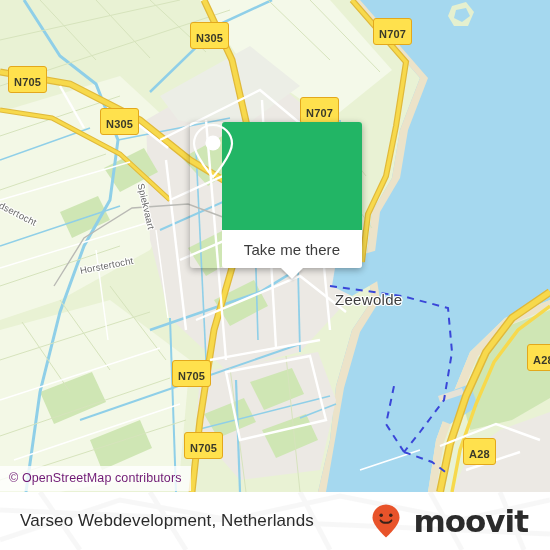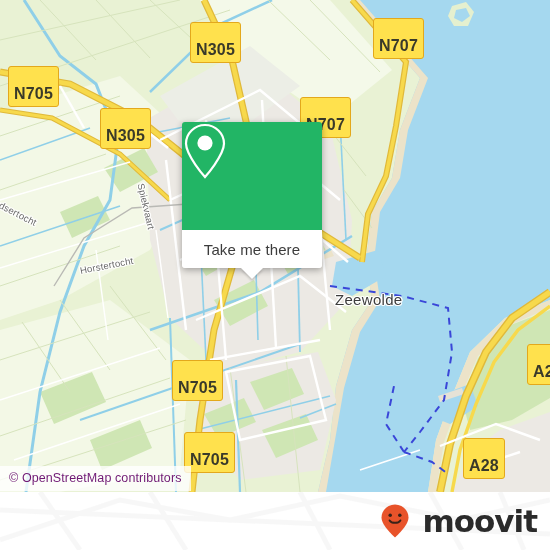--- a/index.html
+++ b/index.html
@@ -11,24 +11,24 @@
   #map{position:absolute;left:0;top:0;width:550px;height:492px;overflow:hidden;background:#a5d8ef;}
   #map svg{position:absolute;left:0;top:0;}
 
   
   .shield{
     position:absolute;
     background:#ffe14d;
     border:1.5px solid #e3a81c;
     border-radius:3px;
     color:#3a3a2a;
-    font-size:16px;
+    font-size:11px;
     font-weight:bold;
     line-height:1;
-    padding:19px 5px 4px 5px;
+    padding:10px 5px 4px 5px;
     letter-spacing:.2px;
     white-space:nowrap;
     font-family:"Liberation Sans",sans-serif;
   }
 
   
   .maplabel{
     position:absolute;
     color:#4a4a4a;
     white-space:nowrap;
@@ -38,25 +38,26 @@
       0 -1.2px rgba(255,255,255,.9), 0 1.2px rgba(255,255,255,.9),
       -1px -1px rgba(255,255,255,.8), 1px 1px rgba(255,255,255,.8),
       -1px 1px rgba(255,255,255,.8), 1px -1px rgba(255,255,255,.8);
   }
   .place-zeewolde{font-size:15px;color:#3d3d3d;letter-spacing:.3px;}
   .street{font-size:9.5px;color:#6b6b6b;letter-spacing:.2px;}
 
   
   #popup{
     position:absolute;
-    left:182px;top:122px;
+    left:190px;top:122px;
     width:140px;
     box-shadow:0 2px 7px rgba(0,0,0,.33);
     border-radius:3px;
     overflow:visible;
+    padding-left:32px;
   }
   #popup-head{
     background:#22b565;
     height:108px;
     border-radius:3px 3px 0 0;
     display:flex;align-items:center;justify-content:center;
   }
   #popup-foot{
     background:#ffffff;
     height:38px;
@@ -91,21 +92,21 @@
   #bottombar{
     position:absolute;left:0;top:492px;width:550px;height:58px;
     background:#ffffff;overflow:hidden;
   }
   #bottombar-ghost{position:absolute;left:0;top:-492px;opacity:.07;}
   #bottom-title{
     position:absolute;left:20px;top:50%;transform:translateY(-50%);
     font-size:17px;color:#2b2b2b;letter-spacing:.1px;white-space:nowrap;
   }
   #moovit-logo{
-    position:absolute;right:13px;top:50%;transform:translateY(-50%);
+    position:absolute;right:22px;top:50%;transform:translateY(-50%);
     display:flex;align-items:center;gap:12px;
   }
   #moovit-word{
     font-size:31px;color:#2b2b2b;font-weight:bold;letter-spacing:-1px;
     font-family:"DejaVu Sans",sans-serif;
   }
 </style>
 </head>
 <body>
 
@@ -306,20 +307,21 @@
         <path d="M0,540 L120,500 L230,520 L340,496 L460,520 L550,500"></path>
         <path d="M40,492 L80,550"></path>
         <path d="M150,492 L186,550"></path>
         <path d="M300,492 L330,550"></path>
         <path d="M430,492 L462,550"></path>
         <path d="M500,492 L524,550"></path>
         <path d="M0,510 L550,534"></path>
       </g>
     </svg>
 
+    <div id="bottom-title">Varseo Webdevelopment, Netherlands</div>
 
     <div id="moovit-logo">
       <svg width="30" height="36" viewBox="0 0 30 36">
         <path d="M15,1.5 C7.5,1.5 1.5,7.4 1.5,14.6 C1.5,23 15,34.5 15,34.5
                  C15,34.5 28.5,23 28.5,14.6 C28.5,7.4 22.5,1.5 15,1.5 Z" fill="#e8532a"></path>
         <circle cx="10.2" cy="12.2" r="1.75" fill="#3a2218"></circle>
         <circle cx="19.8" cy="12.2" r="1.75" fill="#3a2218"></circle>
         <path d="M9.6,17.4 C11.6,20.6 18.4,20.6 20.4,17.4" fill="none" stroke="#3a2218" stroke-width="1.9" stroke-linecap="round"></path>
       </svg>
       <span id="moovit-word">moovit</span>

